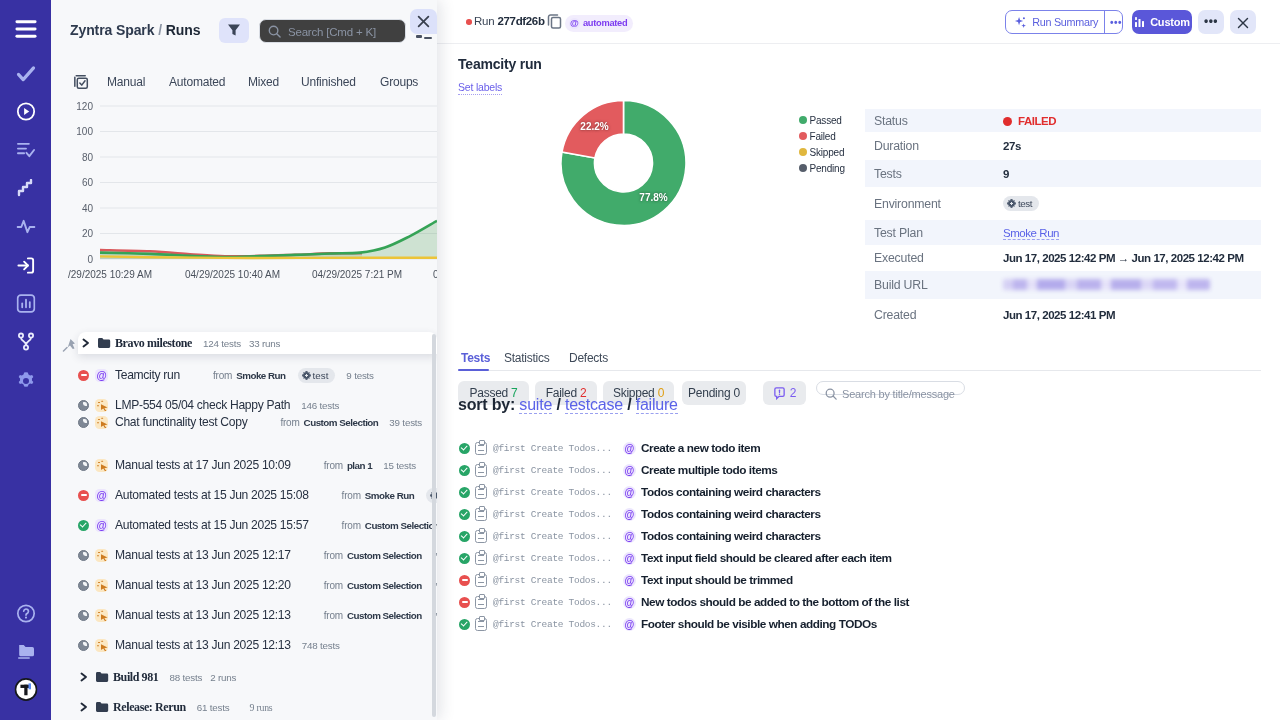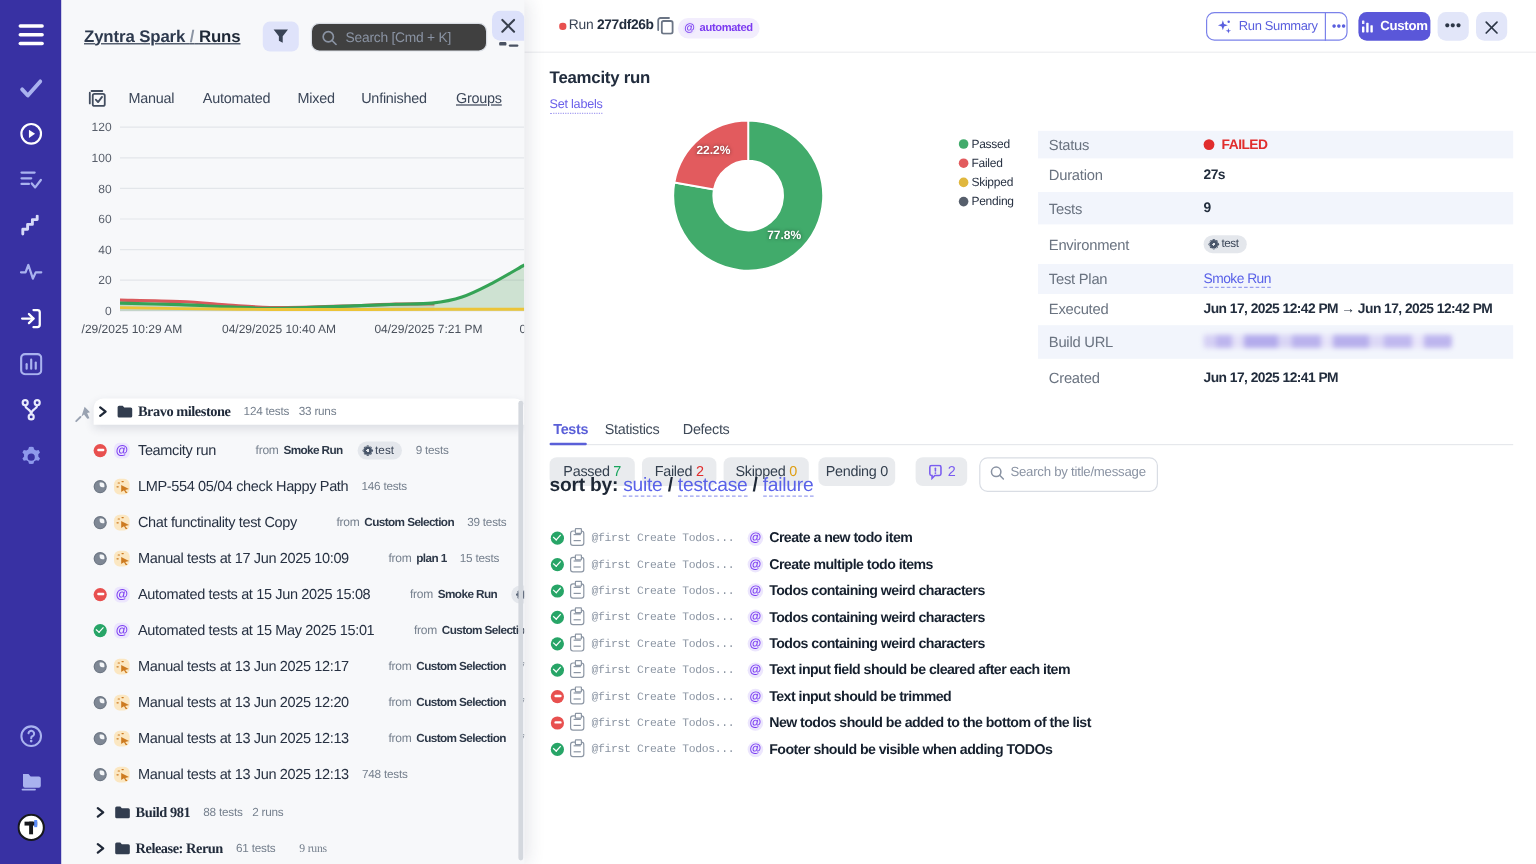--- a/index.html
+++ b/index.html
@@ -241,21 +241,21 @@
   <div class="fpill" style="left:166px; width:71px;">Skipped&nbsp;<span style="color:#df9e12;">0</span></div>
   <div class="fpill" style="left:245px; width:64px;">Pending&nbsp;0</div>
   <div class="fpill" style="left:326px; width:43px;">
       <svg width="13" height="13" viewBox="0 0 14 14">
         <path d="M2 2.5 A1.5 1.5 0 0 1 3.5 1 L10.5 1 A1.5 1.5 0 0 1 12 2.5 L12 8.5 A1.5 1.5 0 0 1 10.5 10 L6.5 10 L4 12.5 L4 10 L3.5 10 A1.5 1.5 0 0 1 2 8.5 Z" stroke="#7a5cf0" stroke-width="1.4" fill="none"></path>
         <line x1="7" y1="3.5" x2="7" y2="6" stroke="#7a5cf0" stroke-width="1.4" stroke-linecap="round"></line>
         <circle cx="7" cy="7.8" r="0.8" fill="#7a5cf0"></circle>
       </svg>
       <span style="margin-left:4px;color:#7a5cf0;">2</span>
     </div>
-  <div class="abs" style="left:379px; top:381px; width:149px; height:29px; background:#fff; border:1px solid #d9dde4; border-radius:7px;">
+  <div class="abs" style="left:379px; top:381px; width:149px; height:14px; background:#fff; border:1px solid #d9dde4; border-radius:7px;">
     <svg style="position:absolute;left:8px;top:6px;" width="12" height="12" viewBox="0 0 14 14">
         <circle cx="6" cy="6" r="4.6" stroke="#8a93a3" stroke-width="1.5" fill="none"></circle>
         <line x1="9.4" y1="9.4" x2="13" y2="13" stroke="#8a93a3" stroke-width="1.5" stroke-linecap="round"></line>
       </svg>
     <span style="position:absolute;left:25px;top:6px;font-size:11px;letter-spacing:-0.2px;color:#8a93a3;white-space:nowrap;">Search by title/message</span>
   </div>
 
   <div class="abs" style="left:21px; top:396px; font-size:16px; letter-spacing:-0.2px; color:#1d2735;"><b>sort by:</b> <span class="slink">suite</span> <b>/</b> <span class="slink">testcase</span> <b>/</b> <span class="slink">failure</span></div>
   <div id="testlist">
     <div class="tstrow" style="top:437px;">
@@ -318,21 +318,21 @@
         <span class="st-pass"></span>
         <span class="clip"></span>
         <span class="mono">@first Create Todos...</span>
         <span class="atglyph"></span>
         <span class="ttl">Footer should be visible when adding TODOs</span>
       </div>
   </div>
 </div>
 <div id="leftpanel">
 
-  <div class="abs" style="left:19px; top:21.5px; font-size:14px; font-weight:bold; color:#2e3a4e; letter-spacing:-0.1px;text-decoration:underline;">Zyntra Spark <span style="color:#8b94a3; font-weight:600;">/</span> <span style="color:#1e2836;">Runs</span></div>
+  <div class="abs" style="left:19px; top:21.5px; font-size:14px; font-weight:bold; color:#2e3a4e; letter-spacing:-0.1px;">Zyntra Spark <span style="color:#8b94a3; font-weight:600;">/</span> <span style="color:#1e2836;">Runs</span></div>
   <div class="abs" style="left:168px; top:18px; width:30px; height:25px; background:#dfe3fa; border-radius:6px;">
     <svg style="position:absolute;left:8px;top:5px;" width="14" height="14" viewBox="0 0 14 14">
         <path d="M1 1.5 L13 1.5 L8.6 7.2 L8.6 12.6 L5.4 11 L5.4 7.2 Z" fill="#3a4456"></path>
       </svg>
   </div>
   <div class="abs" style="left:208px; top:18.5px; width:147px; height:24px; background:#404040; border:1px solid #d9dde4; border-radius:7px;">
     <svg style="position:absolute;left:8px;top:5.5px;" width="13" height="13" viewBox="0 0 14 14">
         <circle cx="6" cy="6" r="4.6" stroke="#8a93a3" stroke-width="1.5" fill="none"></circle>
         <line x1="9.4" y1="9.4" x2="13" y2="13" stroke="#8a93a3" stroke-width="1.5" stroke-linecap="round"></line>
       </svg>
@@ -353,21 +353,21 @@
   <svg class="abs" style="left:21px; top:73px;" width="17" height="17" viewBox="0 0 18 18">
       <path d="M4.5 3 L14 3 M3 4.5 L3 14" stroke="#434e60" stroke-width="1.6" stroke-linecap="round" fill="none"></path>
       <rect x="5.6" y="5.6" width="10.6" height="10.6" rx="1.6" stroke="#434e60" stroke-width="1.6" fill="none"></rect>
       <path d="M8.3 10.6 L10.3 12.8 L13.8 8.2" stroke="#434e60" stroke-width="1.6" fill="none" stroke-linecap="round" stroke-linejoin="round"></path>
     </svg>
   <div class="abs" style="left:0; top:74.5px; width:386px; font-size:12px; letter-spacing:-0.2px; color:#3c4759;">
     <span style="position:absolute; left:56px;">Manual</span>
     <span style="position:absolute; left:118px;">Automated</span>
     <span style="position:absolute; left:197px;">Mixed</span>
     <span style="position:absolute; left:250px;">Unfinished</span>
-    <span style="position:absolute; left:329px;text-decoration:underline;">Groups</span>
+    <span style="position:absolute; left:329px;">Groups</span>
   </div>
 
   <svg class="abs" style="left:0; top:95px;" width="386" height="190" viewBox="51 95 386 190">
     <g stroke="#e3e6ea" stroke-width="1">
       <line x1="100" y1="106" x2="437" y2="106"></line>
         <line x1="100" y1="131.5" x2="437" y2="131.5"></line>
         <line x1="100" y1="157" x2="437" y2="157"></line>
         <line x1="100" y1="182.5" x2="437" y2="182.5"></line>
         <line x1="100" y1="208" x2="437" y2="208"></line>
         <line x1="100" y1="233.5" x2="437" y2="233.5"></line>
@@ -420,21 +420,21 @@
         <span class="frmb">Smoke Run</span>
         <span class="envpill"></span>
         <span class="cnt">9 tests</span>
       </div>
     <div class="runrow" style="top:390px;">
         <span class="st-off"></span>
         <span class="ic-man"></span>
         <span class="rt">LMP-554 05/04 check Happy Path</span>
         <span class="cnt">146 tests</span>
       </div>
-    <div class="runrow" style="top:420px;">
+    <div class="runrow" style="top:407px;">
         <span class="st-off"></span>
         <span class="ic-man"></span>
         <span class="rt">Chat functinality test Copy</span>
         <span class="frm">from</span>
         <span class="frmb">Custom Selection</span>
         <span class="cnt">39 tests</span>
       </div>
     <div class="runrow" style="top:450px;">
         <span class="st-off"></span>
         <span class="ic-man"></span>
@@ -447,21 +447,21 @@
         <span class="st-fail"></span>
         <span class="ic-auto"></span>
         <span class="rt">Automated tests at 15 Jun 2025 15:08</span>
         <span class="frm">from</span>
         <span class="frmb">Smoke Run</span>
         <span class="envpill"></span>
       </div>
     <div class="runrow" style="top:510px;">
         <span class="st-pass"></span>
         <span class="ic-auto"></span>
-        <span class="rt">Automated tests at 15 May 2025 15:01</span>
+        <span class="rt">Automated tests at 15 Jun 2025 15:57</span>
         <span class="frm">from</span>
         <span class="frmb">Custom Selection</span>
         <span class="envpill"></span>
       </div>
     <div class="runrow" style="top:540px;">
         <span class="st-off"></span>
         <span class="ic-man"></span>
         <span class="rt">Manual tests at 13 Jun 2025 12:17</span>
         <span class="frm">from</span>
         <span class="frmb">Custom Selection</span>

